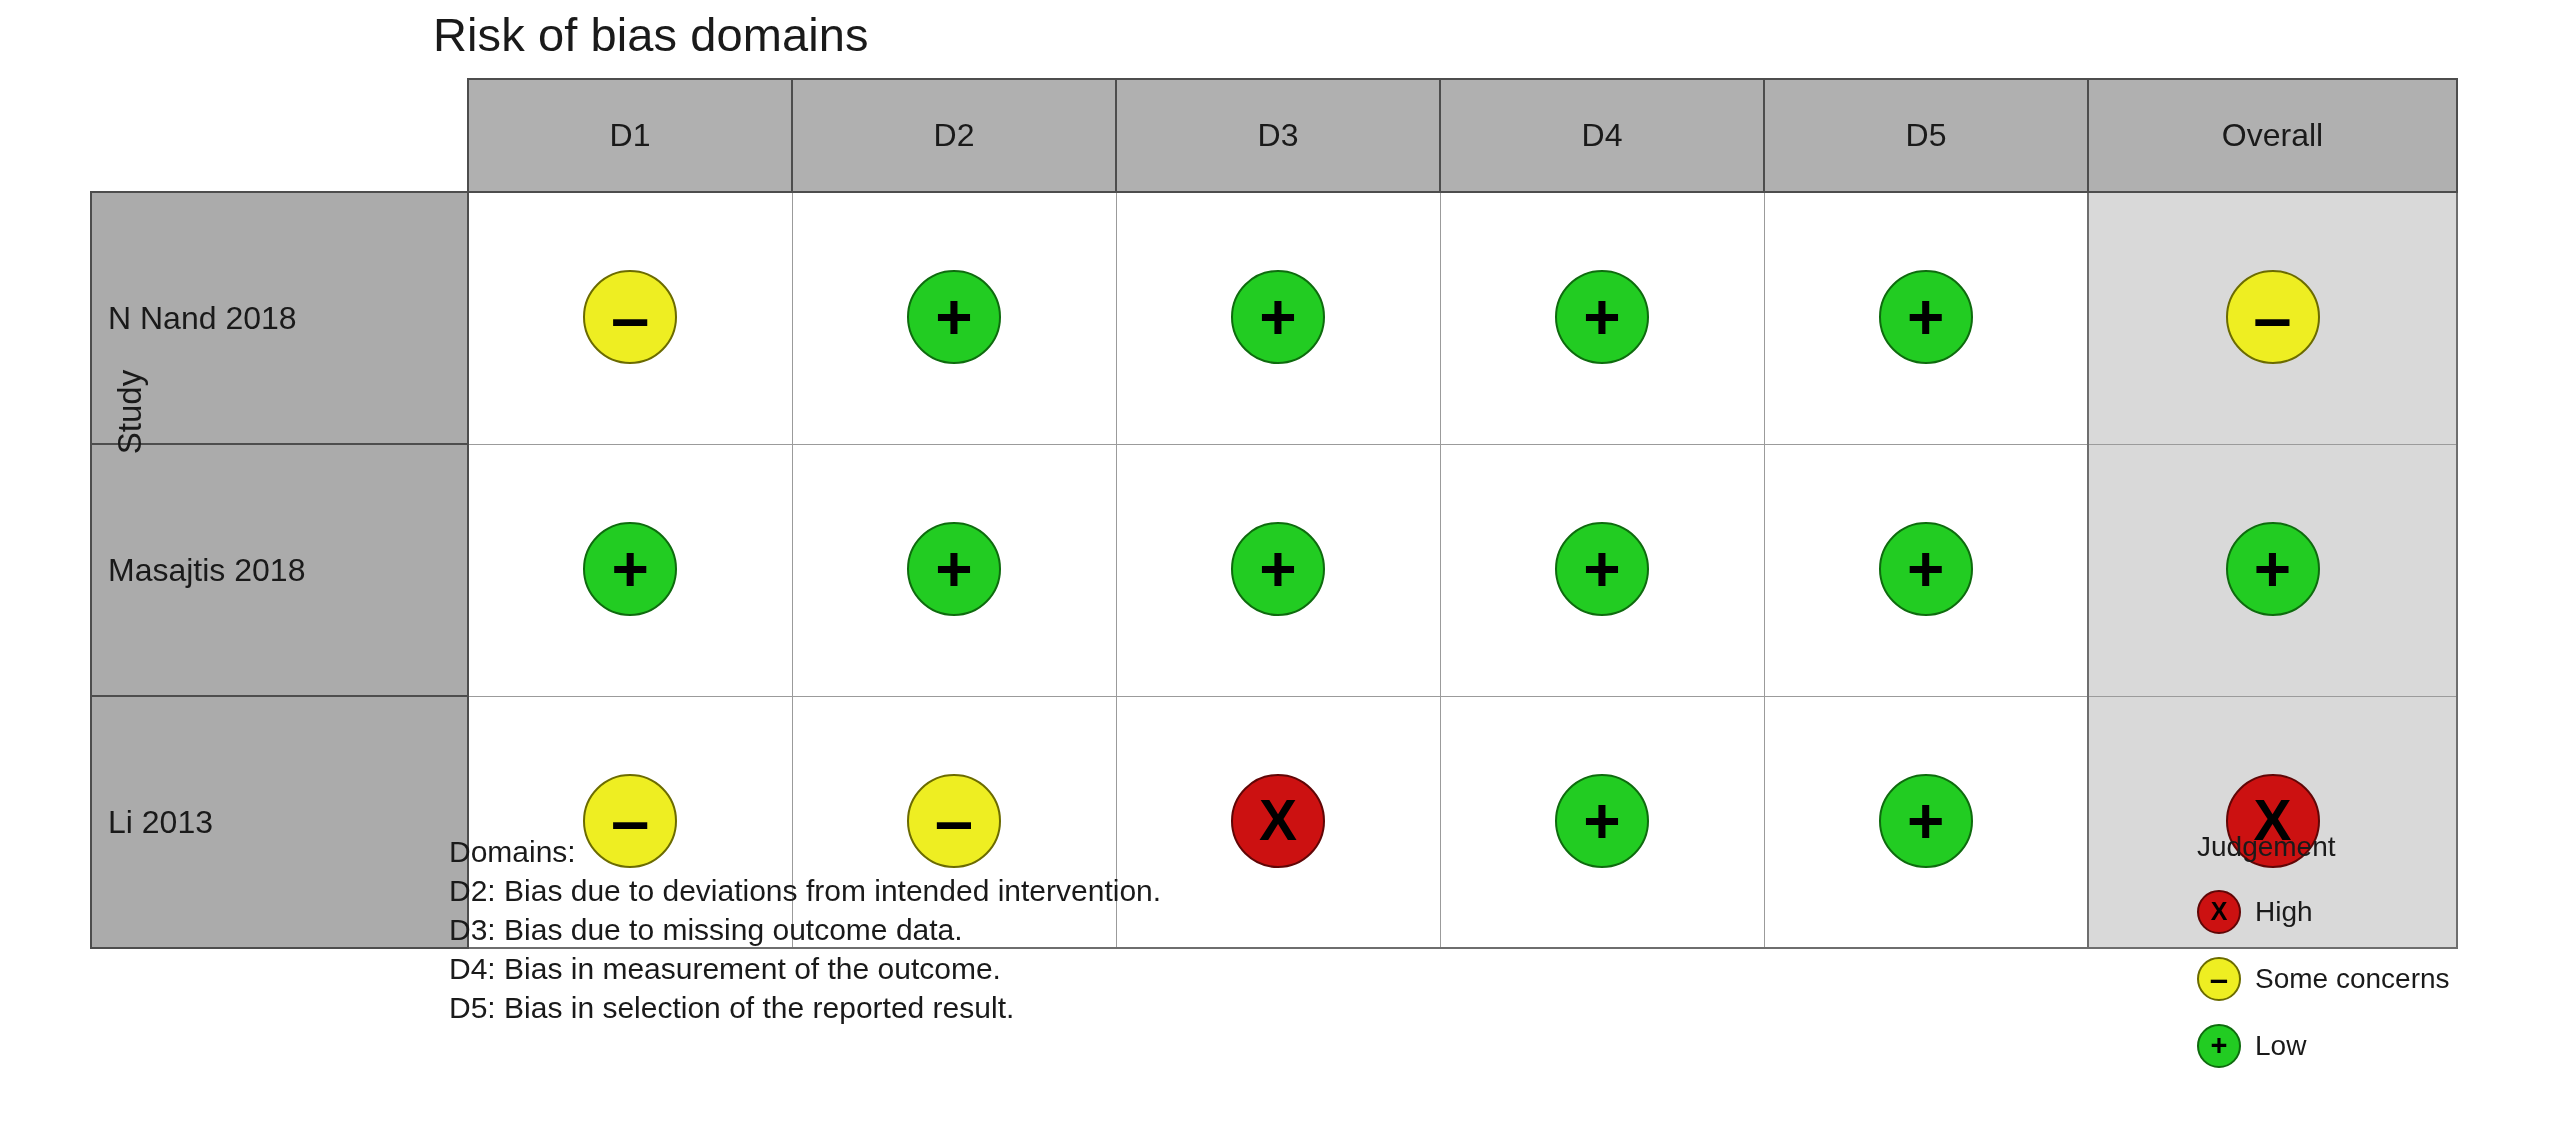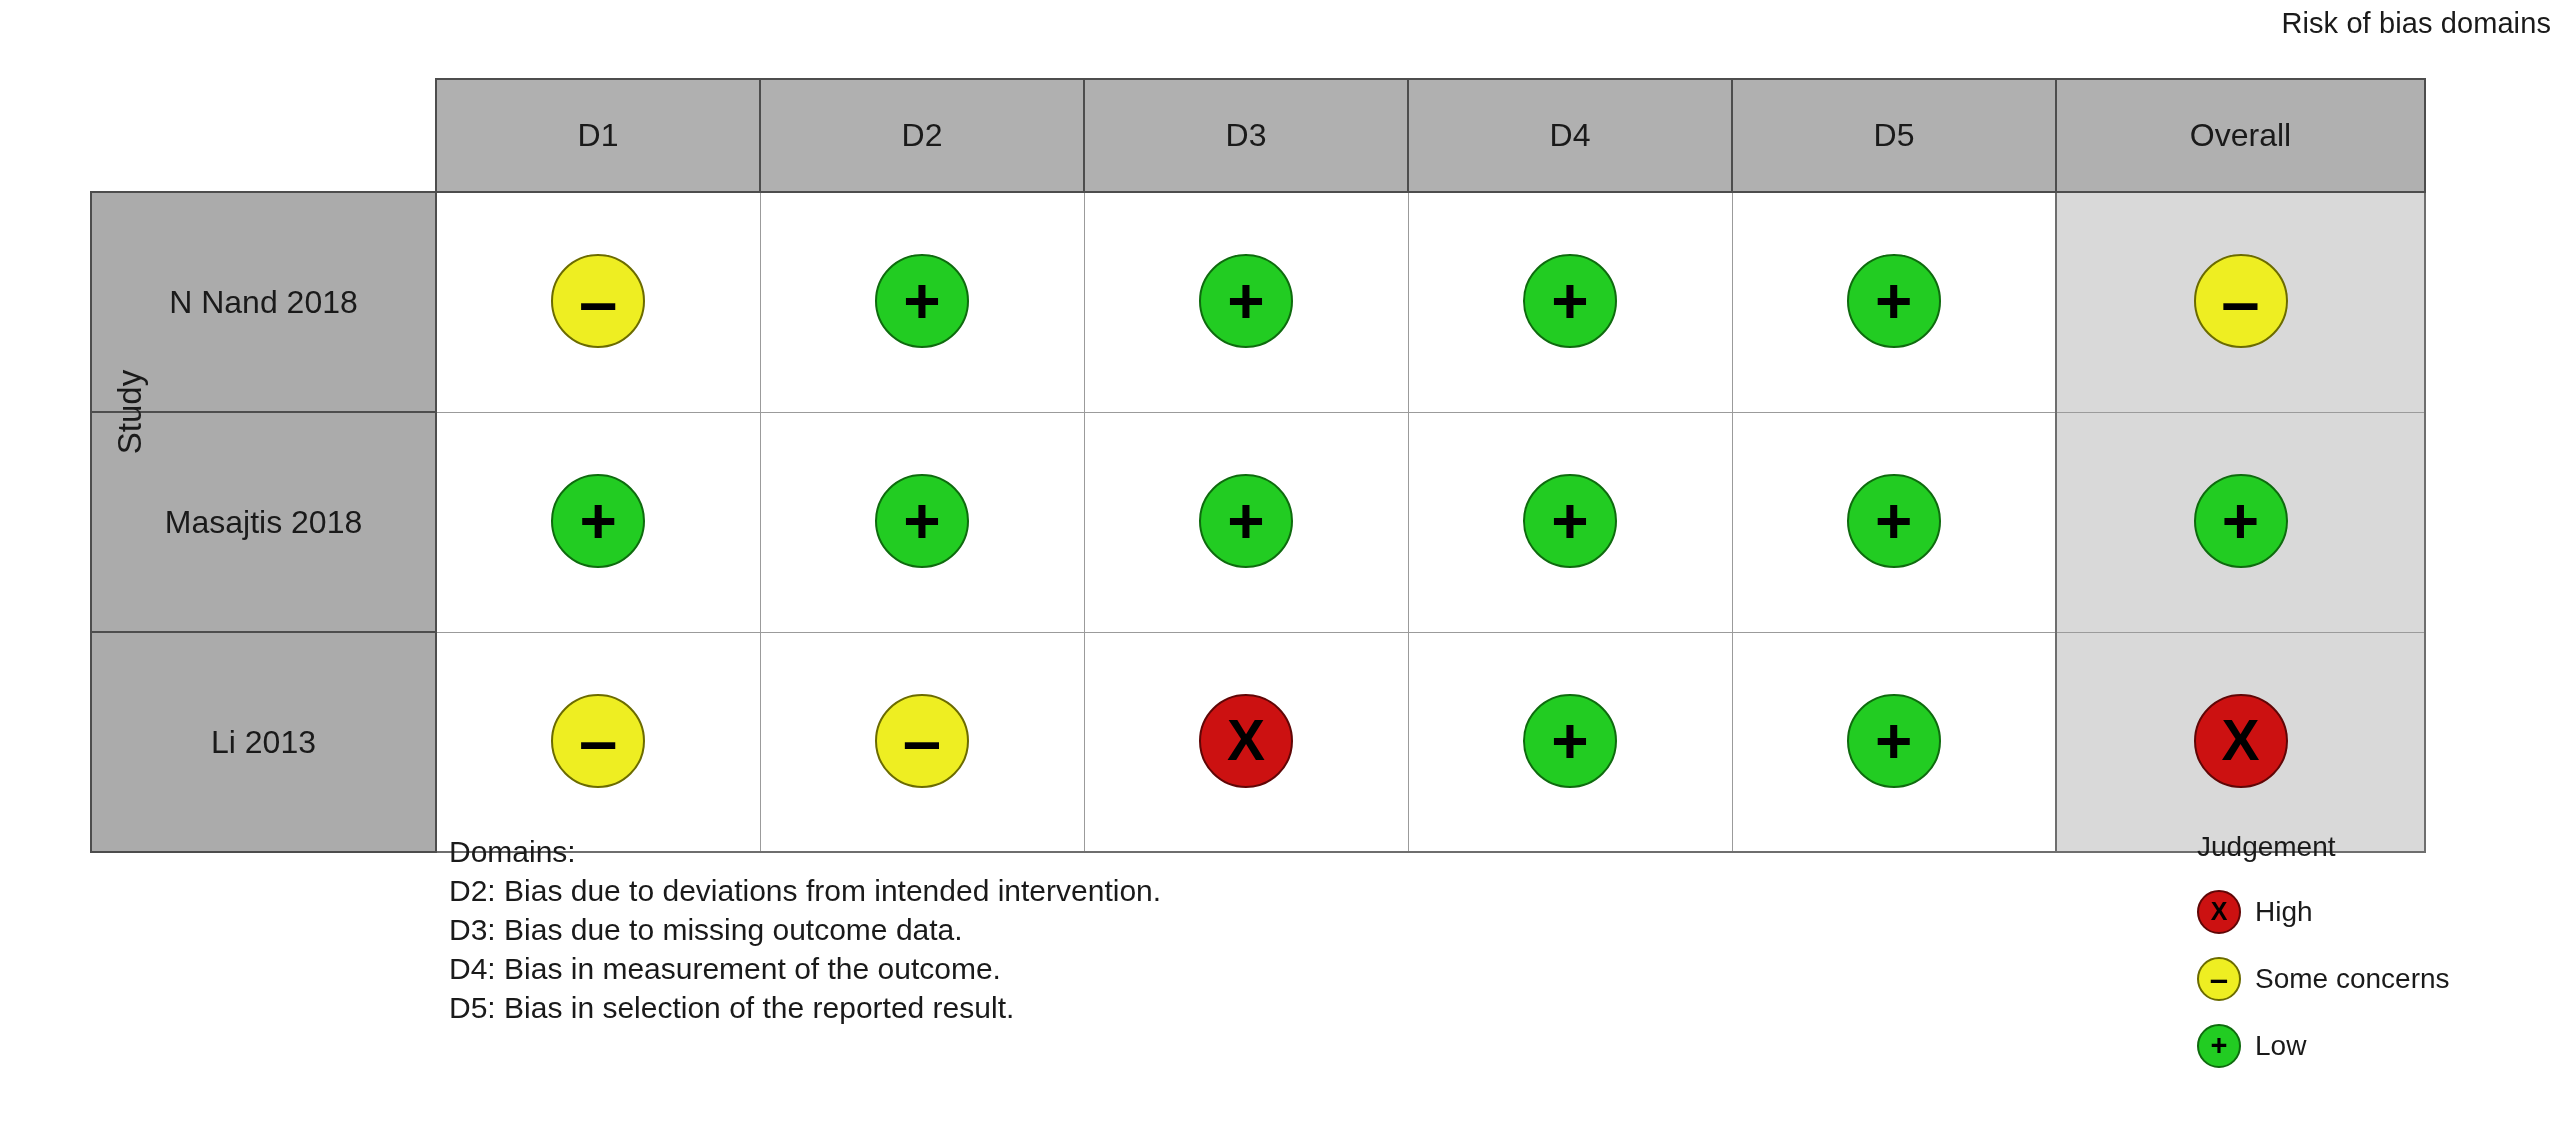--- a/index.html
+++ b/index.html
@@ -15,22 +15,22 @@
     overflow: hidden;
     position: relative;
   }
 
   
   #plot-title {
     position: absolute;
     left: 433px;
     top: 7px;
     width: 2118px;
-    text-align: right;
-    font-size: 29px;
+    text-align: left;
+    font-size: 47px;
     color: #1a1a1a;
     letter-spacing: 0.1px;
   }
 
   
   #rob-table {
     position: absolute;
     left: 90px;
     top: 78px;
   }
@@ -75,24 +75,23 @@
   }
   th.col-head.domain-col { width: 298px; }
   th.col-head.overall-col { width: 343px; }
 
   td.study-label {
     width: 343px;
     height: 218px;
     background: #ababab;
     border: 2.8px solid #4d4d4d;
     font-size: 32px;
-    text-align: center;
     vertical-align: middle;
     color: #1a1a1a;
-    padding: 0;
+    padding: 16px;
   }
 
   td.judge-cell {
     height: 218px;
     background: #ffffff;
     border: 1.4px solid #9b9b9b;
     text-align: center;
     vertical-align: middle;
     padding: 0;
   }

